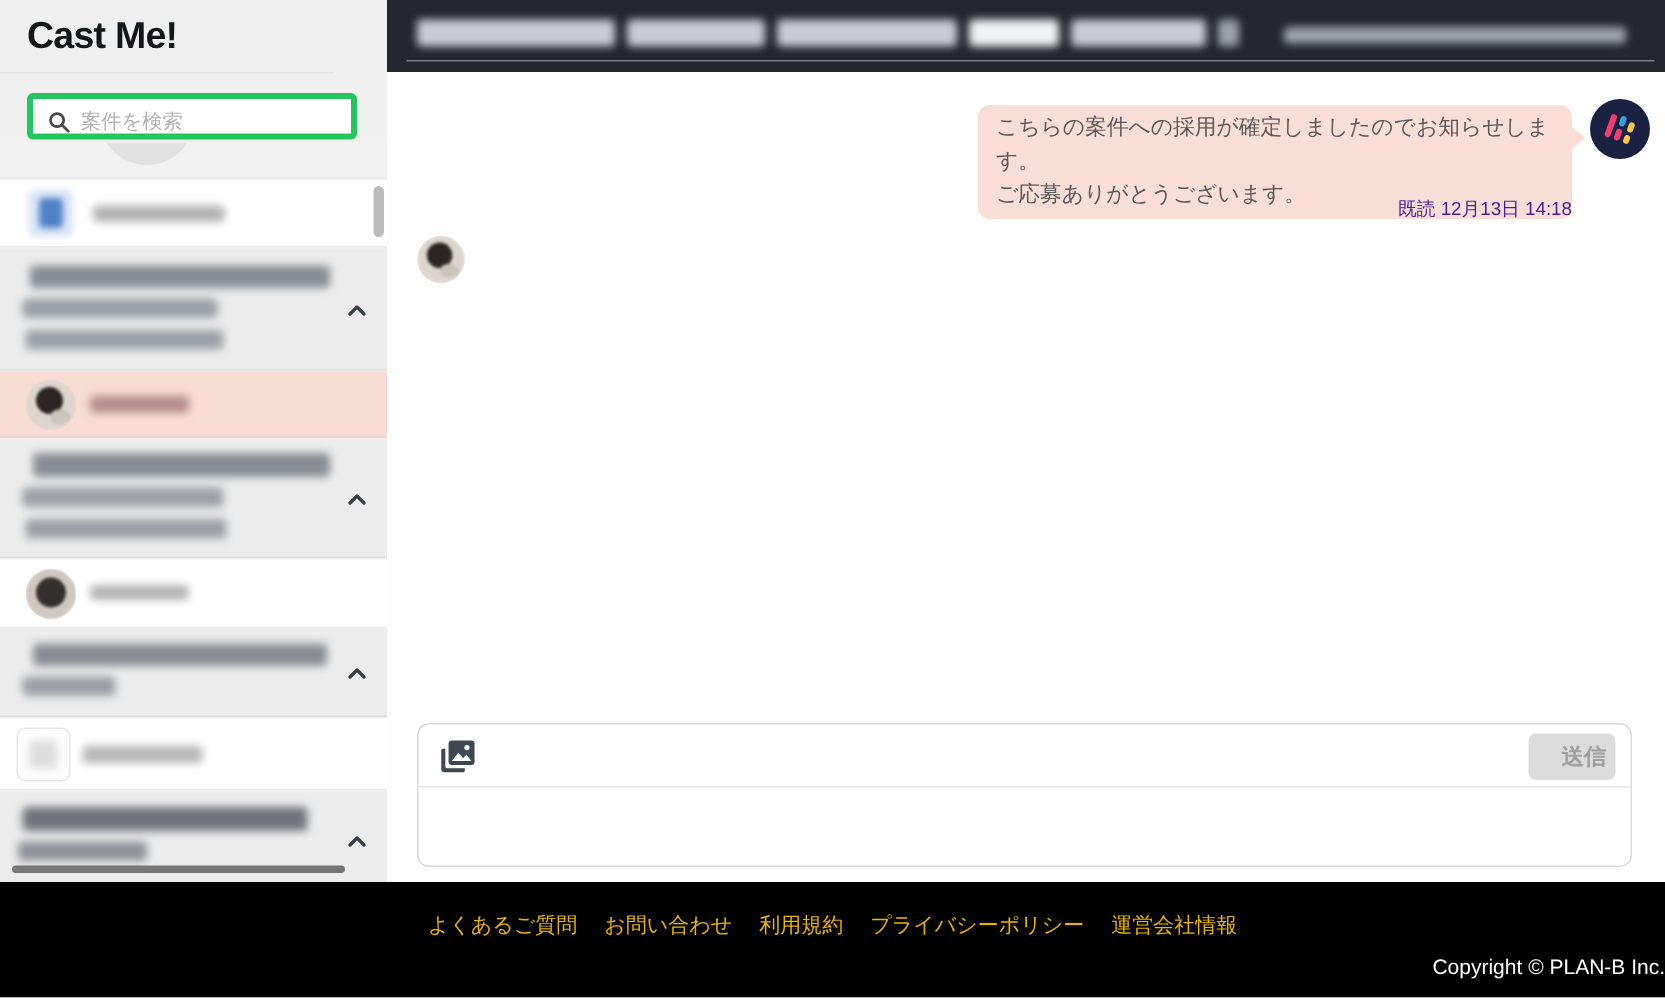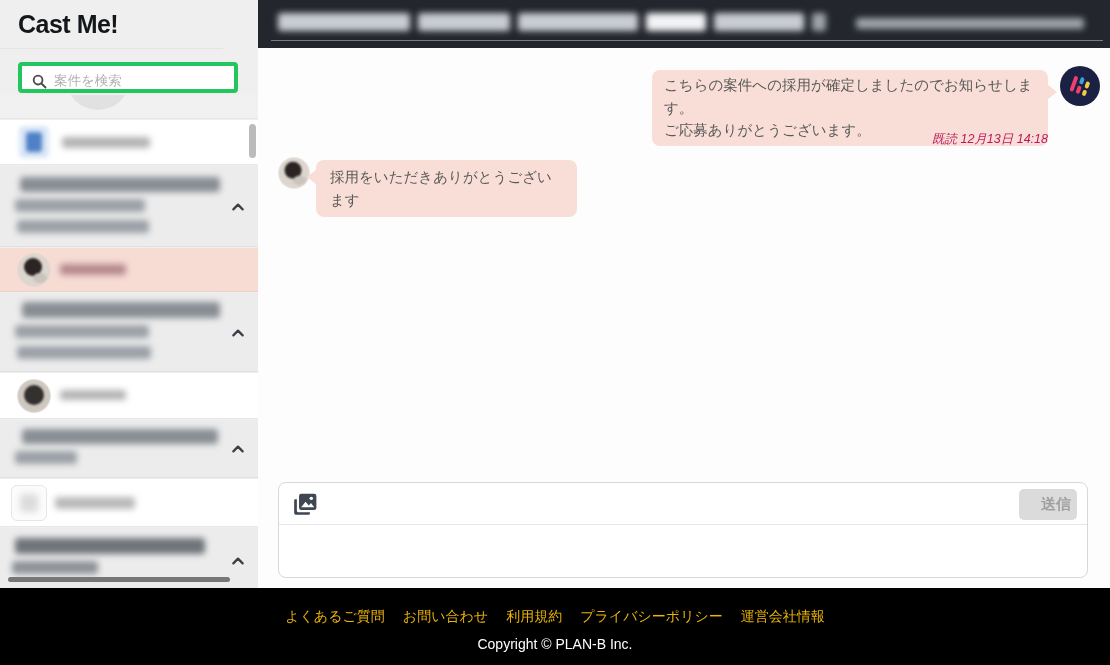--- a/index.html
+++ b/index.html
@@ -40,37 +40,37 @@
   .chat { position:absolute; left:258px; top:0; width:852px; height:588px; background:#fdfdfd; }
   .chat-header { position:absolute; left:0; top:0; width:852px; height:48px; background:#23262d; }
   .chat-header .rbw { filter:blur(3px); border-radius:3px; position:absolute; background:#c9ccd3; }
   .hdr-underline { position:absolute; left:13px; top:40px; width:832px; height:1px; background:rgba(255,255,255,0.4); }
 
   .bubble { background:#f8ded6; border-radius:8px; color:#595959; font-size:14.5px; line-height:22.5px; position:absolute; }
   .bubble-sent { right:62px; top:70px; width:396px; padding:4px 12px; }
   .tail-right { position:absolute; right:-9px; top:14px; width:0; height:0; border-top:8px solid transparent; border-bottom:8px solid transparent; border-left:10px solid #f8ded6; }
   .bubble-recv { left:0; top:0; width:261px; padding:6px 14px; }
   .tail-left { position:absolute; left:-9px; top:9px; width:0; height:0; border-top:8px solid transparent; border-bottom:8px solid transparent; border-right:10px solid #f8ded6; }
-  .meta { position:absolute; color:#be185d; font-size:12.5px;font-style:italic; }
+  .meta { position:absolute; color:#4c1d95; font-size:12.5px; }
   .brand-avatar { position:absolute; right:10px; top:66px; width:40px; height:40px; }
   .recv-group { position:absolute; left:58px; top:160px; width:262px; }
   .recv-avatar { left:20px; top:157px; width:32px; height:32px; }
 
   .composer { position:absolute; left:20px; top:482px; width:810px; height:96px; background:#fff; border:1px solid #d8d8d8; border-radius:8px; }
   .composer-top { position:absolute; left:0; top:0; width:100%; height:42px; border-bottom:1px solid #e4e7ea; }
   .img-btn { position:absolute; left:12px; top:8px; width:28px; height:28px; background:transparent; border:none; cursor:pointer; }
   .send-btn { position:absolute; right:10px; top:6px; width:58px; height:31px; background:#dbdbdb; color:#a0a0a0; border:none; border-radius:5px; font-size:15px; font-weight:bold; font-family:inherit;padding-left:16px; }
   .composer textarea { position:absolute; left:0; top:43px; width:100%; height:51px; border:none; outline:none; resize:none; padding:9px 12px; font-size:15px; font-family:inherit; color:#555; background:transparent; }
   .composer textarea::placeholder { color:#a9b1b9; }
 
   
   .footer { position:absolute; left:0; top:588px; width:1110px; height:77px; background:#000; }
   .footer-links { position:absolute; top:18px; left:0; width:100%; display:flex; justify-content:center; gap:18px; }
   .footer-links a { color:#eab308; font-size:14px; font-weight:normal; text-decoration:none; line-height:20px; }
-  .copyright { position:absolute; top:48px; left:0; width:100%; text-align:center; color:#fff; font-size:14px; }
+  .copyright { position:absolute; top:48px; left:0; width:100%; text-align:right; color:#fff; font-size:14px; }
 </style>
 </head>
 <body>
 
 <div class="screen">
 
   <div class="sidebar">
     <div class="logo-bar">
       <div class="logo">Cast Me!</div>
     </div>
@@ -196,24 +196,20 @@
     <div class="meta" style="right:62px;top:131px;">既読 12月13日 14:18</div>
 
     <div class="avatar-photo recv-avatar" style="position:absolute;">
       <svg width="32" height="32" viewBox="0 0 34 34">
           <circle cx="17" cy="17" r="17" fill="#ddd6cf"></circle>
           <circle cx="16" cy="14" r="9" fill="#2a2423"></circle>
           <ellipse cx="23" cy="25" rx="7" ry="5" fill="#cbc4bc"></ellipse>
         </svg>
     </div>
     <div class="recv-group">
-      <div class="bubble bubble-recv" style="position:relative;">
-        <div class="tail-left"></div>
-        <span>採用をいただきありがとうございます</span>
-      </div>
     </div>
 
     <div class="composer">
       <div class="composer-top">
         <button class="img-btn">
           <svg width="26" height="26" viewBox="0 0 24 24">
             <path fill="#3f4752" d="M4.5 7.5H3a1 1 0 0 0-1 1V20a2 2 0 0 0 2 2h11.5a1 1 0 0 0 1-1v-1.5H5.5a1 1 0 0 1-1-1V7.5z"></path>
             <rect x="6.5" y="2.5" width="16" height="15" rx="2" fill="#3f4752"></rect>
             <circle cx="17.8" cy="6.8" r="1.6" fill="#fff"></circle>
             <path d="M8.5 15l4-5 3 3.4 2-2.4 3 4z" fill="#fff"></path>

